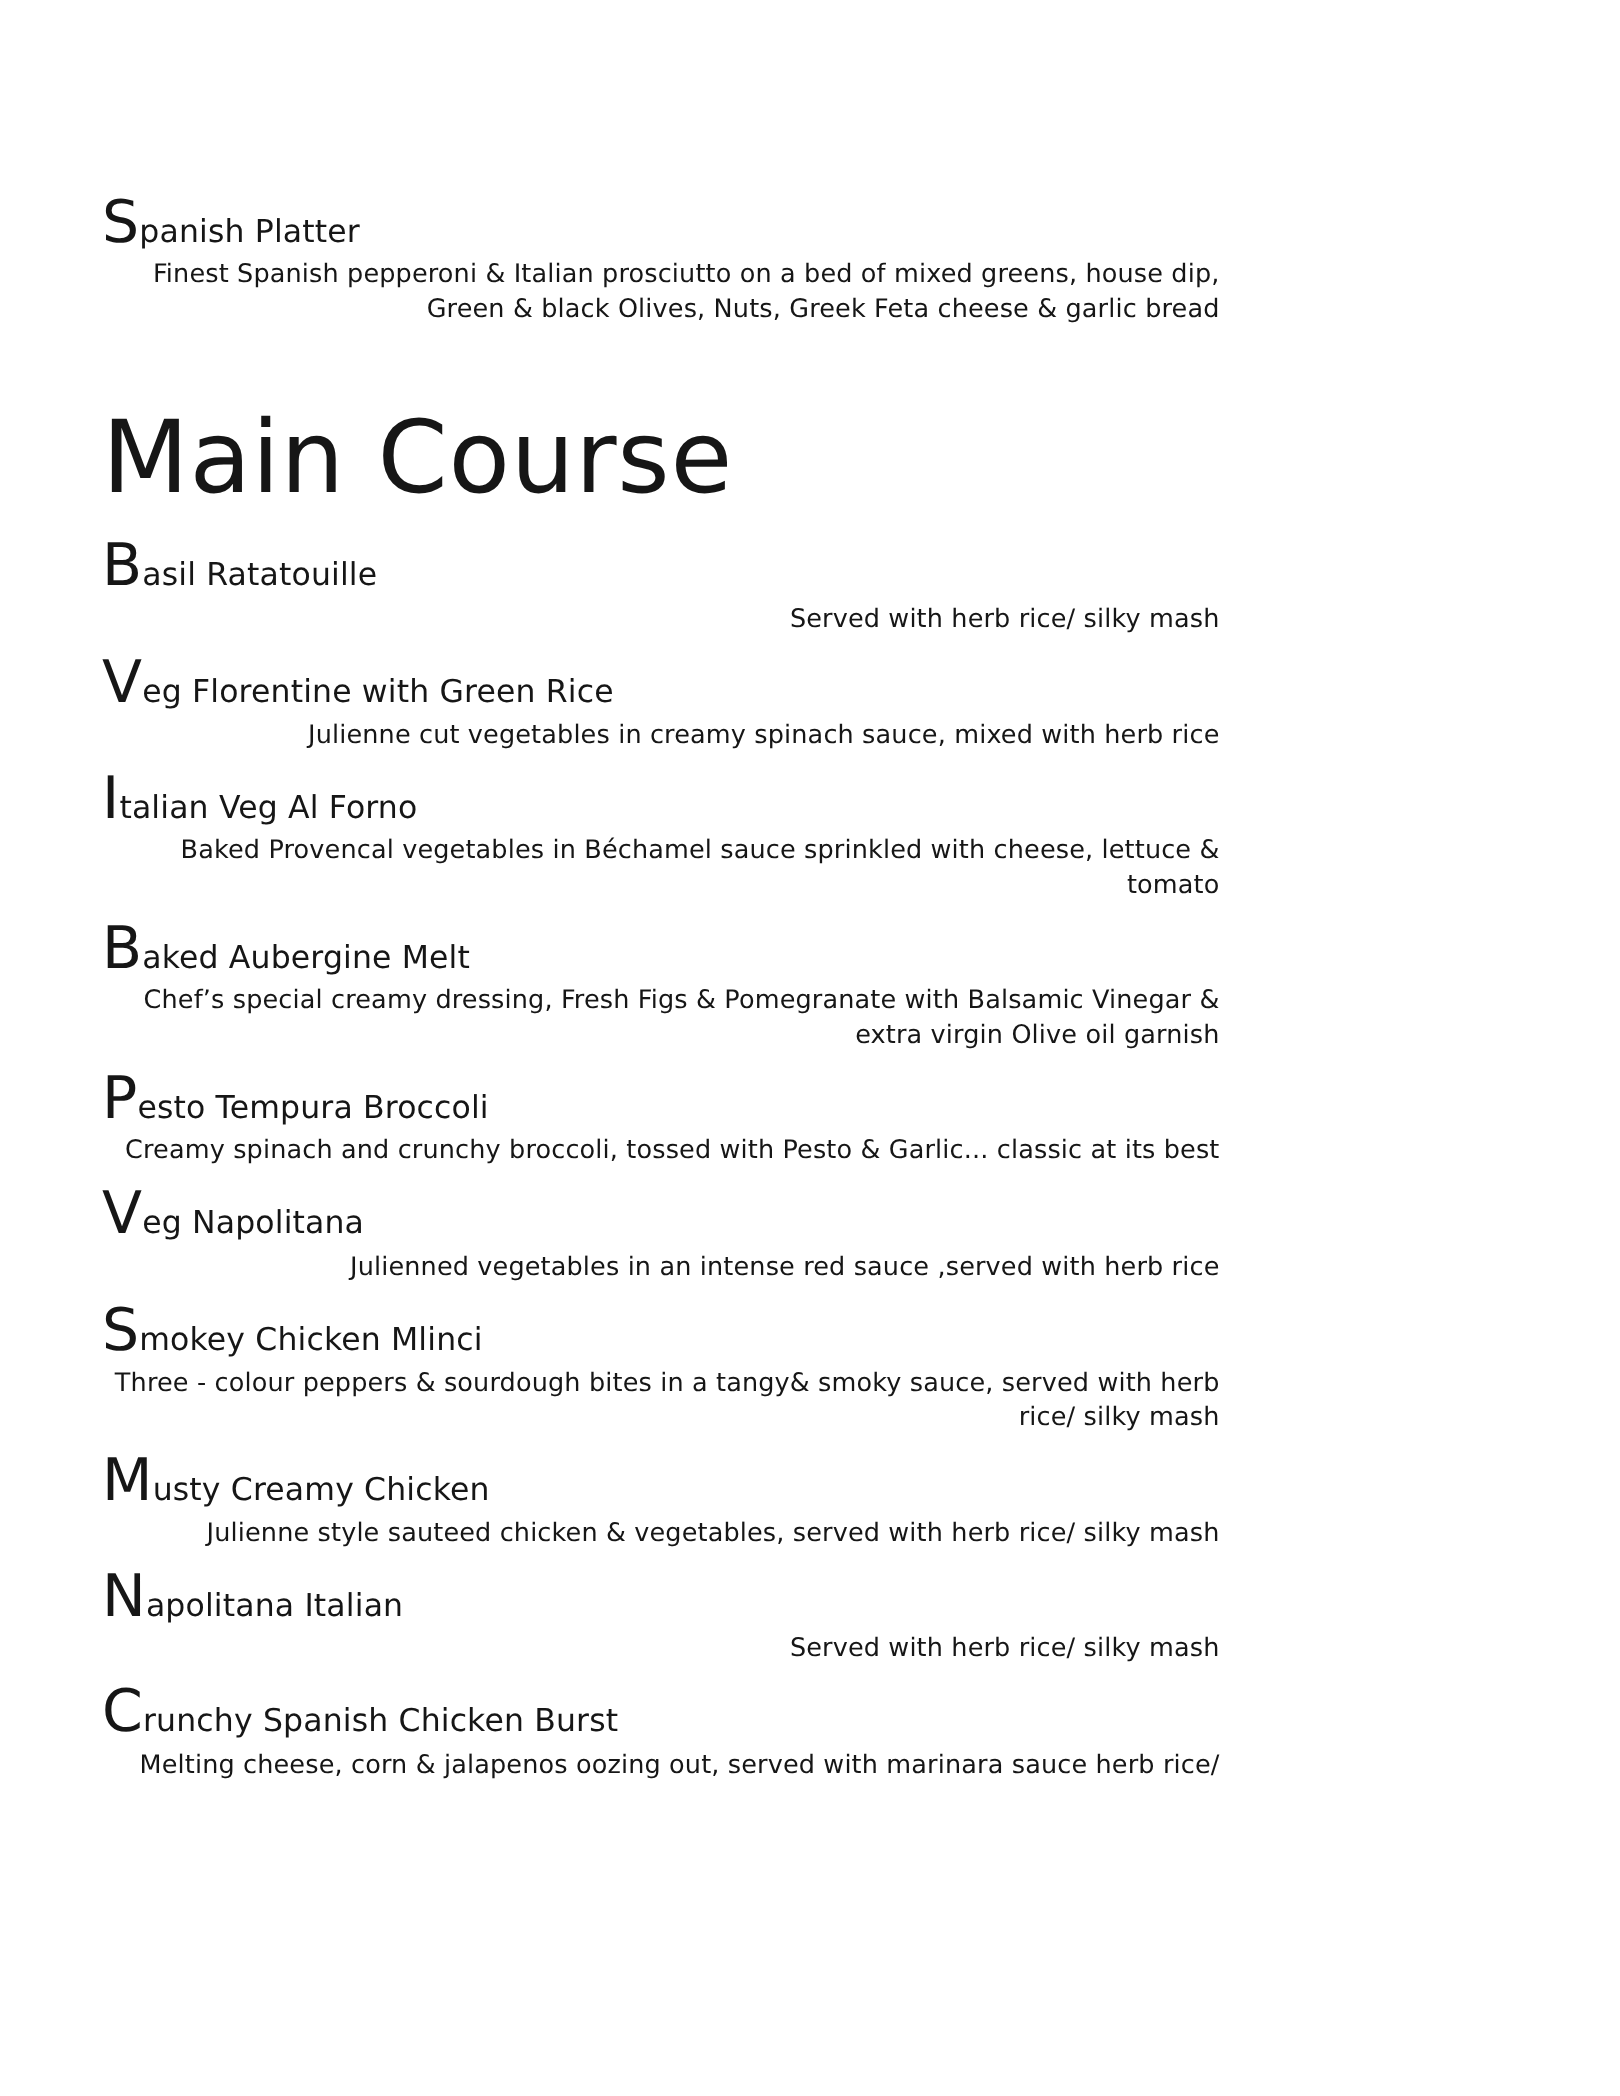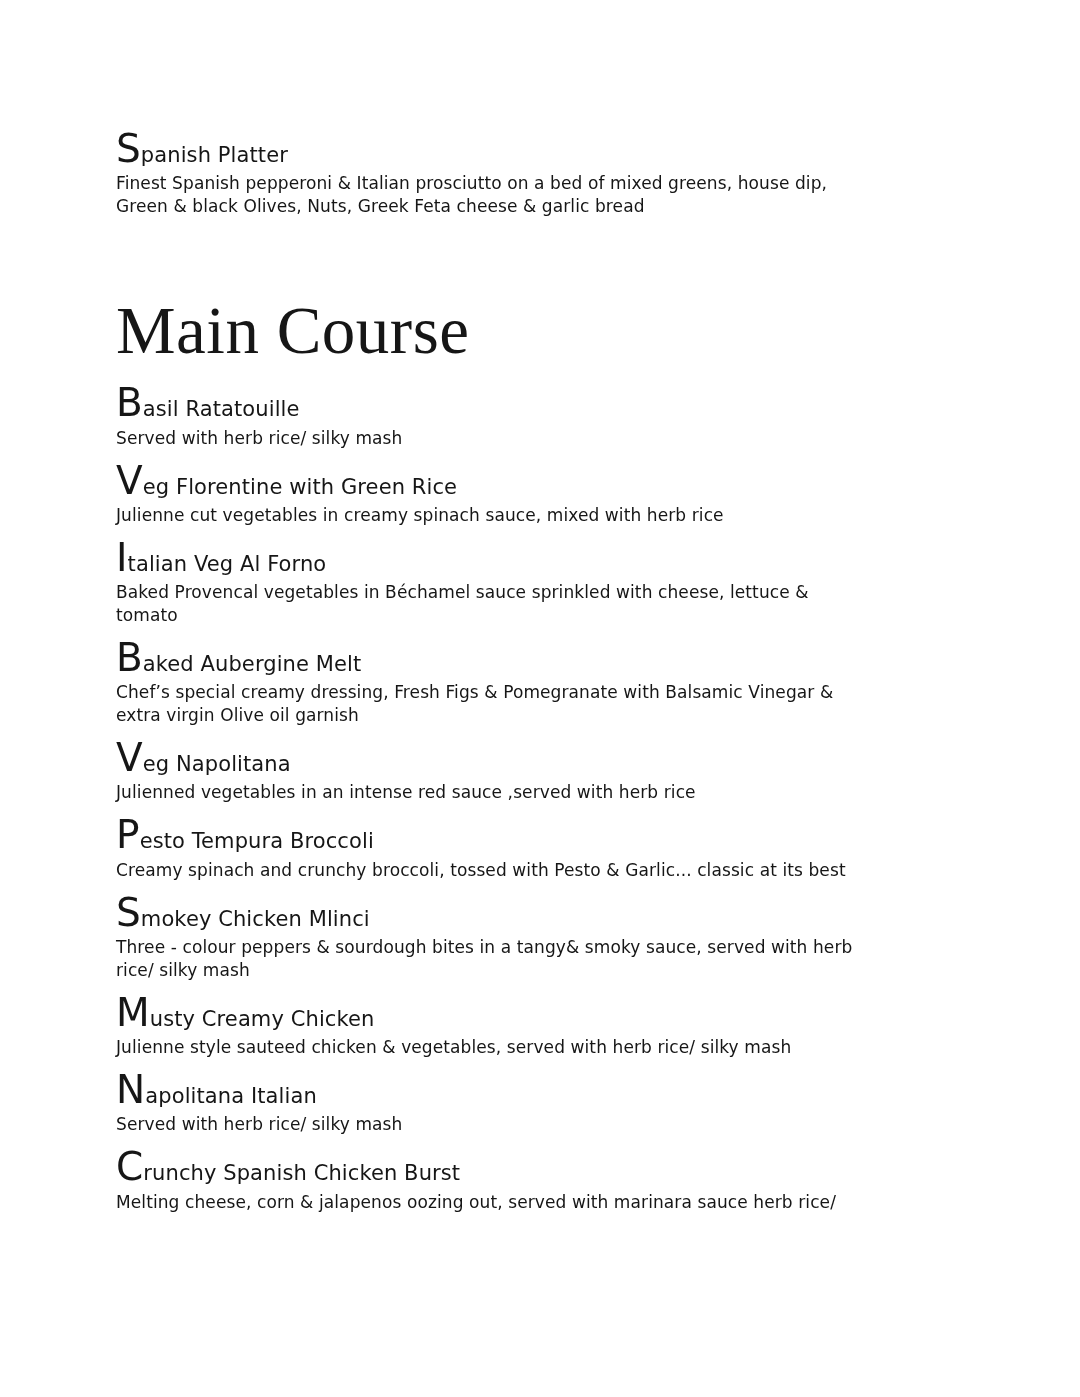--- a/index.html
+++ b/index.html
@@ -11,21 +11,21 @@
     width: 1080px;
     height: 1397px;
     font-family: "DejaVu Sans", "Liberation Sans", sans-serif;
     color: #161616;
     -webkit-font-smoothing: antialiased;
   }
   .page {
     box-sizing: border-box;
     width: 1080px;
     height: 1397px;
-    padding: 126px 175px 40px 116px;
+    padding: 126px 175px 40px 68px;
     overflow: hidden;
     background: #ffffff;
   }
   .menu-item {
     margin: 0 0 8px 0;
   }
   .item-title {
     font-size: 21px;
     font-weight: 400;
     line-height: 1.16;
@@ -34,28 +34,28 @@
   }
   .item-title::first-letter {
     font-size: 39px;
   }
   .item-desc {
     font-size: 17px;
     line-height: 23px;
     margin: 1px 0 0 0;
     max-width: 745px;
     letter-spacing: 0.1px;
+    text-align: right;
   }
   .section-heading {
     font-size: 67px;
     font-weight: 400;
     line-height: 1.18;
-    margin: 73px 0 10px 0;
+    margin: 48px 0 10px 0;
     letter-spacing: 0.5px;
-    font-family: Liberation Serif, serif;
   }
 </style>
 </head>
 <body>
 
 <div class="page">
 
   <div class="menu-item">
     <h2 class="item-title">Spanish Platter</h2>
     <p class="item-desc">Finest Spanish pepperoni &amp; Italian prosciutto on a bed of mixed greens, house dip, Green &amp; black Olives, Nuts, Greek Feta cheese &amp; garlic bread</p>
@@ -78,27 +78,27 @@
     <p class="item-desc">Baked Provencal vegetables in Béchamel sauce sprinkled with cheese, lettuce &amp; tomato</p>
   </div>
 
   <div class="menu-item">
     <h2 class="item-title">Baked Aubergine Melt</h2>
     <p class="item-desc">Chef’s special creamy dressing, Fresh Figs &amp; Pomegranate with Balsamic Vinegar &amp; extra virgin Olive oil garnish</p>
   </div>
 
 
   <div class="menu-item">
-    <h2 class="item-title">Veg Napolitana</h2>
-    <p class="item-desc">Julienned vegetables in an intense red sauce ,served with herb rice</p>
+    <h2 class="item-title">Pesto Tempura Broccoli</h2>
+    <p class="item-desc">Creamy spinach and crunchy broccoli, tossed with Pesto &amp; Garlic... classic at its best</p>
   </div>
 
   <div class="menu-item">
-    <h2 class="item-title">Pesto Tempura Broccoli</h2>
-    <p class="item-desc">Creamy spinach and crunchy broccoli, tossed with Pesto &amp; Garlic... classic at its best</p>
+    <h2 class="item-title">Veg Napolitana</h2>
+    <p class="item-desc">Julienned vegetables in an intense red sauce ,served with herb rice</p>
   </div>
 
   <div class="menu-item">
     <h2 class="item-title">Smokey Chicken Mlinci</h2>
     <p class="item-desc">Three - colour peppers &amp; sourdough bites in a tangy&amp; smoky sauce, served with herb rice/ silky mash</p>
   </div>
 
   <div class="menu-item">
     <h2 class="item-title">Musty Creamy Chicken</h2>
     <p class="item-desc">Julienne style sauteed chicken &amp; vegetables, served with herb rice/ silky mash</p>

